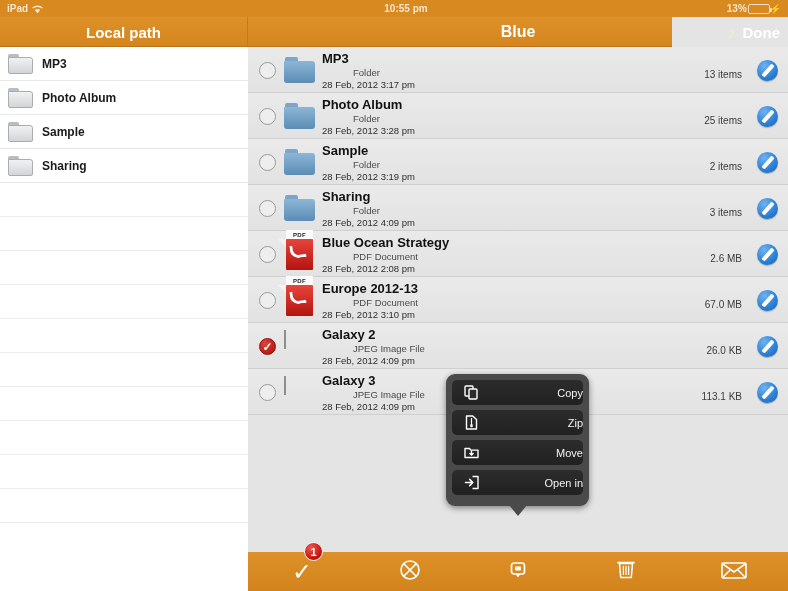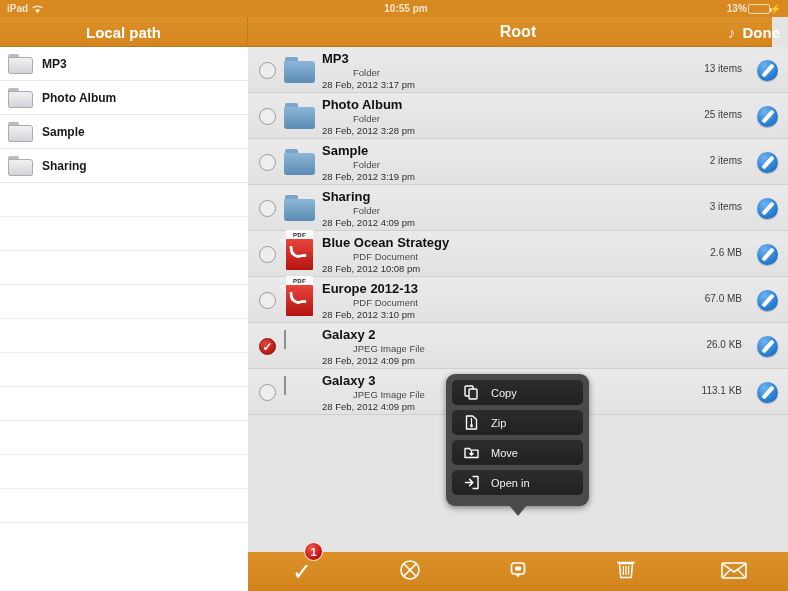--- a/index.html
+++ b/index.html
@@ -28,21 +28,21 @@
   }
   .batt-fill { height:100%; background:#5ec95e; border-radius:1px; }
   .batt-cap {
     position:absolute; right:-3px; top:3px; width:2px; height:4px;
     background:#f0dcbe; border-radius:0 1px 1px 0;
   }
   .bolt { font-size:9px; color:#f6e6cf; }
 
   
   .navbar {
-    position:absolute; top:17px; left:0; width:772px; height:30px;
+    position:absolute; top:17px; left:0; width:672px; height:30px;
     background:linear-gradient(180deg,#dd9129 0%,#d5851d 100%);
     border-bottom:1px solid #b97518;
   }
   .nav-left {
     position:absolute; left:0; top:0; width:248px; height:30px;
     display:flex; align-items:center; justify-content:center;
     border-right:1px solid #c07d1c;
   }
   .nav-left-title { font-size:15px; font-weight:bold; color:#ffffff; }
   .nav-right { position:absolute; left:248px; top:0; width:540px; height:30px; }
@@ -161,21 +161,21 @@
   }
   .r-type {
     position:absolute; left:74px; top:20px;
     font-size:9.5px; color:#4a4a4a;padding-left:31px;
   }
   .r-date {
     position:absolute; left:74px; top:32px;
     font-size:9.5px; color:#2d2d2d;
   }
   .r-meta {
-    position:absolute; right:46px; bottom:18px;
+    position:absolute; right:46px; bottom:12px;
     font-size:10px; color:#3a3a3a;
   }
   .edit-btn {
     position:absolute; right:10px; top:13px; width:21px; height:21px;
     border-radius:50%;
     background:radial-gradient(circle at 35% 28%,#6fb2f0 0%,#2a7fd4 60%,#1565b5 100%);
     box-shadow:0 1px 1px rgba(0,0,0,.25);
   }
   .edit-btn .pen {
     position:absolute; left:8.5px; top:3px; width:4px; height:15px;
@@ -185,21 +185,21 @@
   
   .popover {
     position:absolute; left:446px; top:374px; width:143px;
     background:#4a4a4a; border-radius:9px; padding:6px;
     box-shadow:0 2px 6px rgba(0,0,0,.45);
     z-index:20;
   }
   .pop-item {
     height:25px; margin-bottom:5px; border-radius:5px;
     background:linear-gradient(180deg,#2c2c2c 0%,#212121 100%);
-    display:flex; align-items:center; padding-left:12px; gap:12px;
+    display:flex; align-items:center; padding-left:12px; gap:12px;justify-content:space-between;
   }
   .pop-item:last-child { margin-bottom:0; }
   .pop-label { font-size:11px; color:#f2f2f2; }
   .pop-icon { width:15px; height:15px; position:relative; flex:none; }
   .pop-tail {
     position:absolute; left:50%; bottom:-10px; margin-left:-9px;
     width:0; height:0; border-left:9px solid transparent;
     border-right:9px solid transparent; border-top:11px solid #4a4a4a;
   }
 
@@ -247,21 +247,21 @@
       </span>
       <span class="bolt">⚡</span>
     </div>
   </div>
 
   <div class="navbar">
     <div class="nav-left">
       <span class="nav-left-title">Local path</span>
     </div>
     <div class="nav-right">
-      <div class="nav-title">Root</div>
+      <div class="nav-title">Blue</div>
       <div class="nav-actions">
         <span class="note-icon">♪</span>
         <span class="done-btn">Done</span>
       </div>
     </div>
   </div>
 
   <div class="sidebar">
     <div class="side-row">
       <span class="folder-grey">
@@ -364,21 +364,21 @@
     <div class="row">
       <span class="check"></span>
       <span class="row-icon">
         <span class="pdf">
           <span class="sheet"></span><span class="swoosh"></span><span class="fold"></span>
           <span class="tag">PDF</span>
         </span>
       </span>
       <span class="r-name">Blue Ocean Strategy</span>
       <span class="r-type">PDF Document</span>
-      <span class="r-date">28 Feb, 2012 10:08 pm</span>
+      <span class="r-date">28 Feb, 2012 2:08 pm</span>
       <span class="r-meta">2.6 MB</span>
       <span class="edit-btn">
           <span class="pen"></span>
         </span>
     </div>
 
     <div class="row">
       <span class="check"></span>
       <span class="row-icon">
         <span class="pdf">

